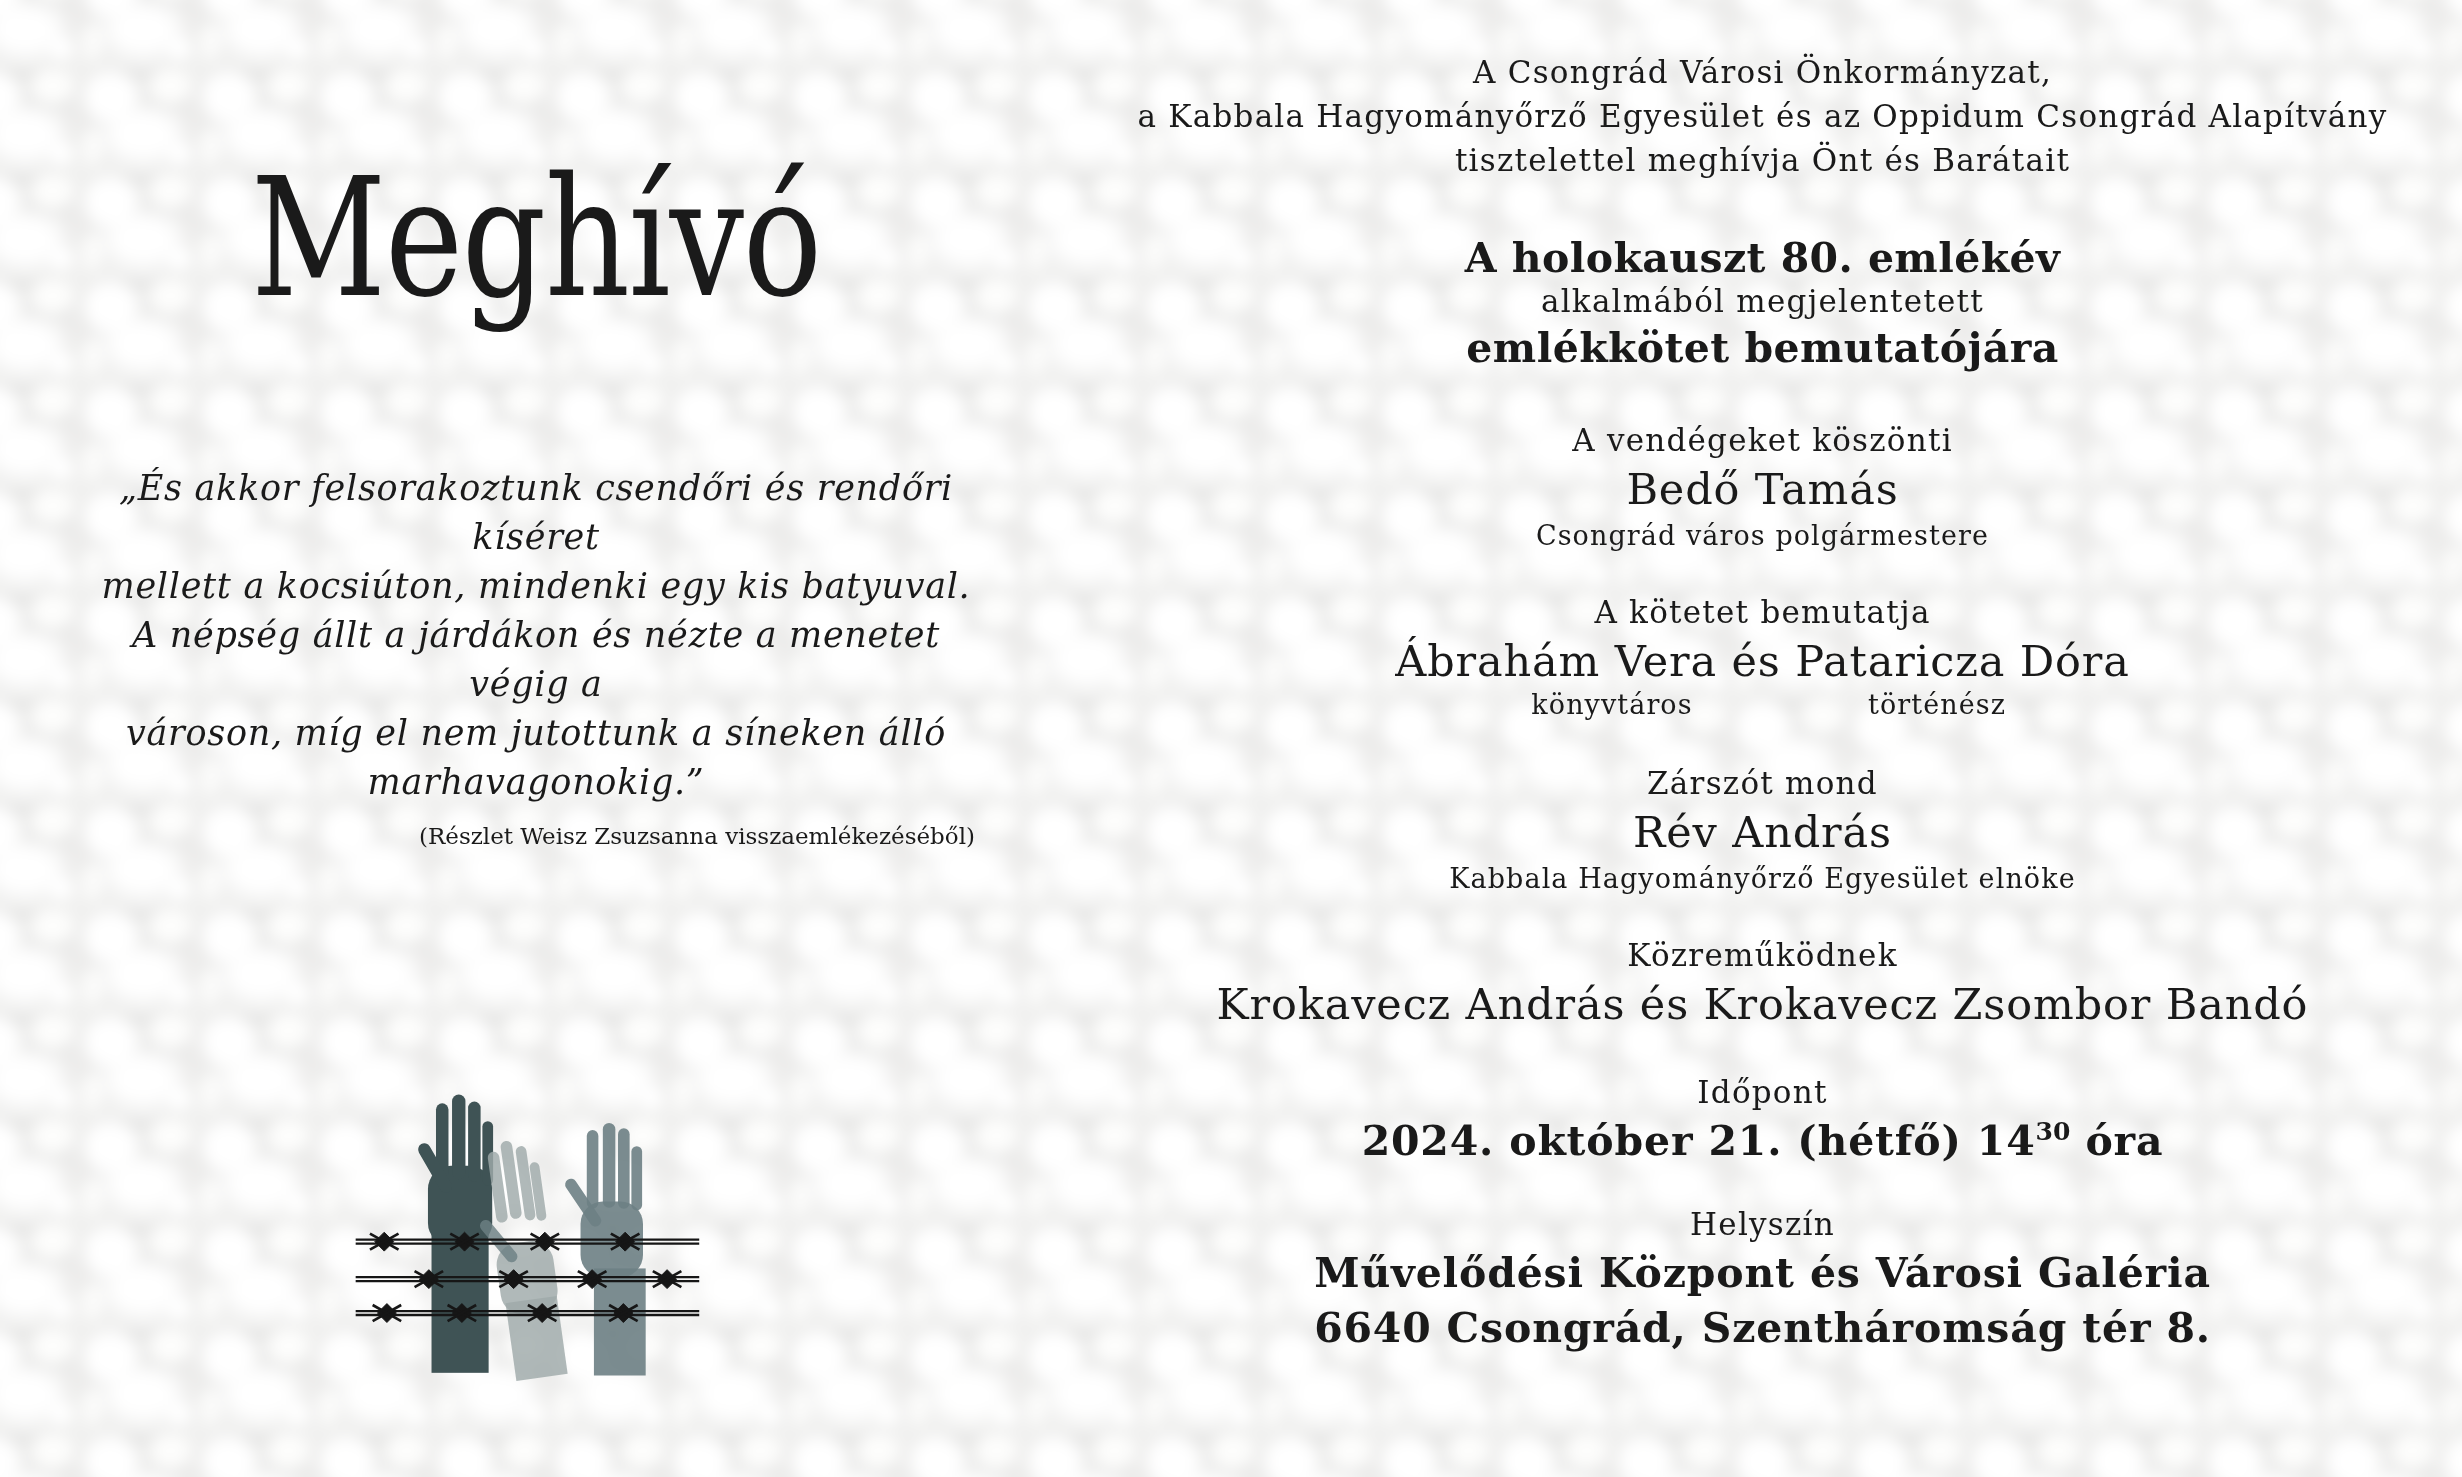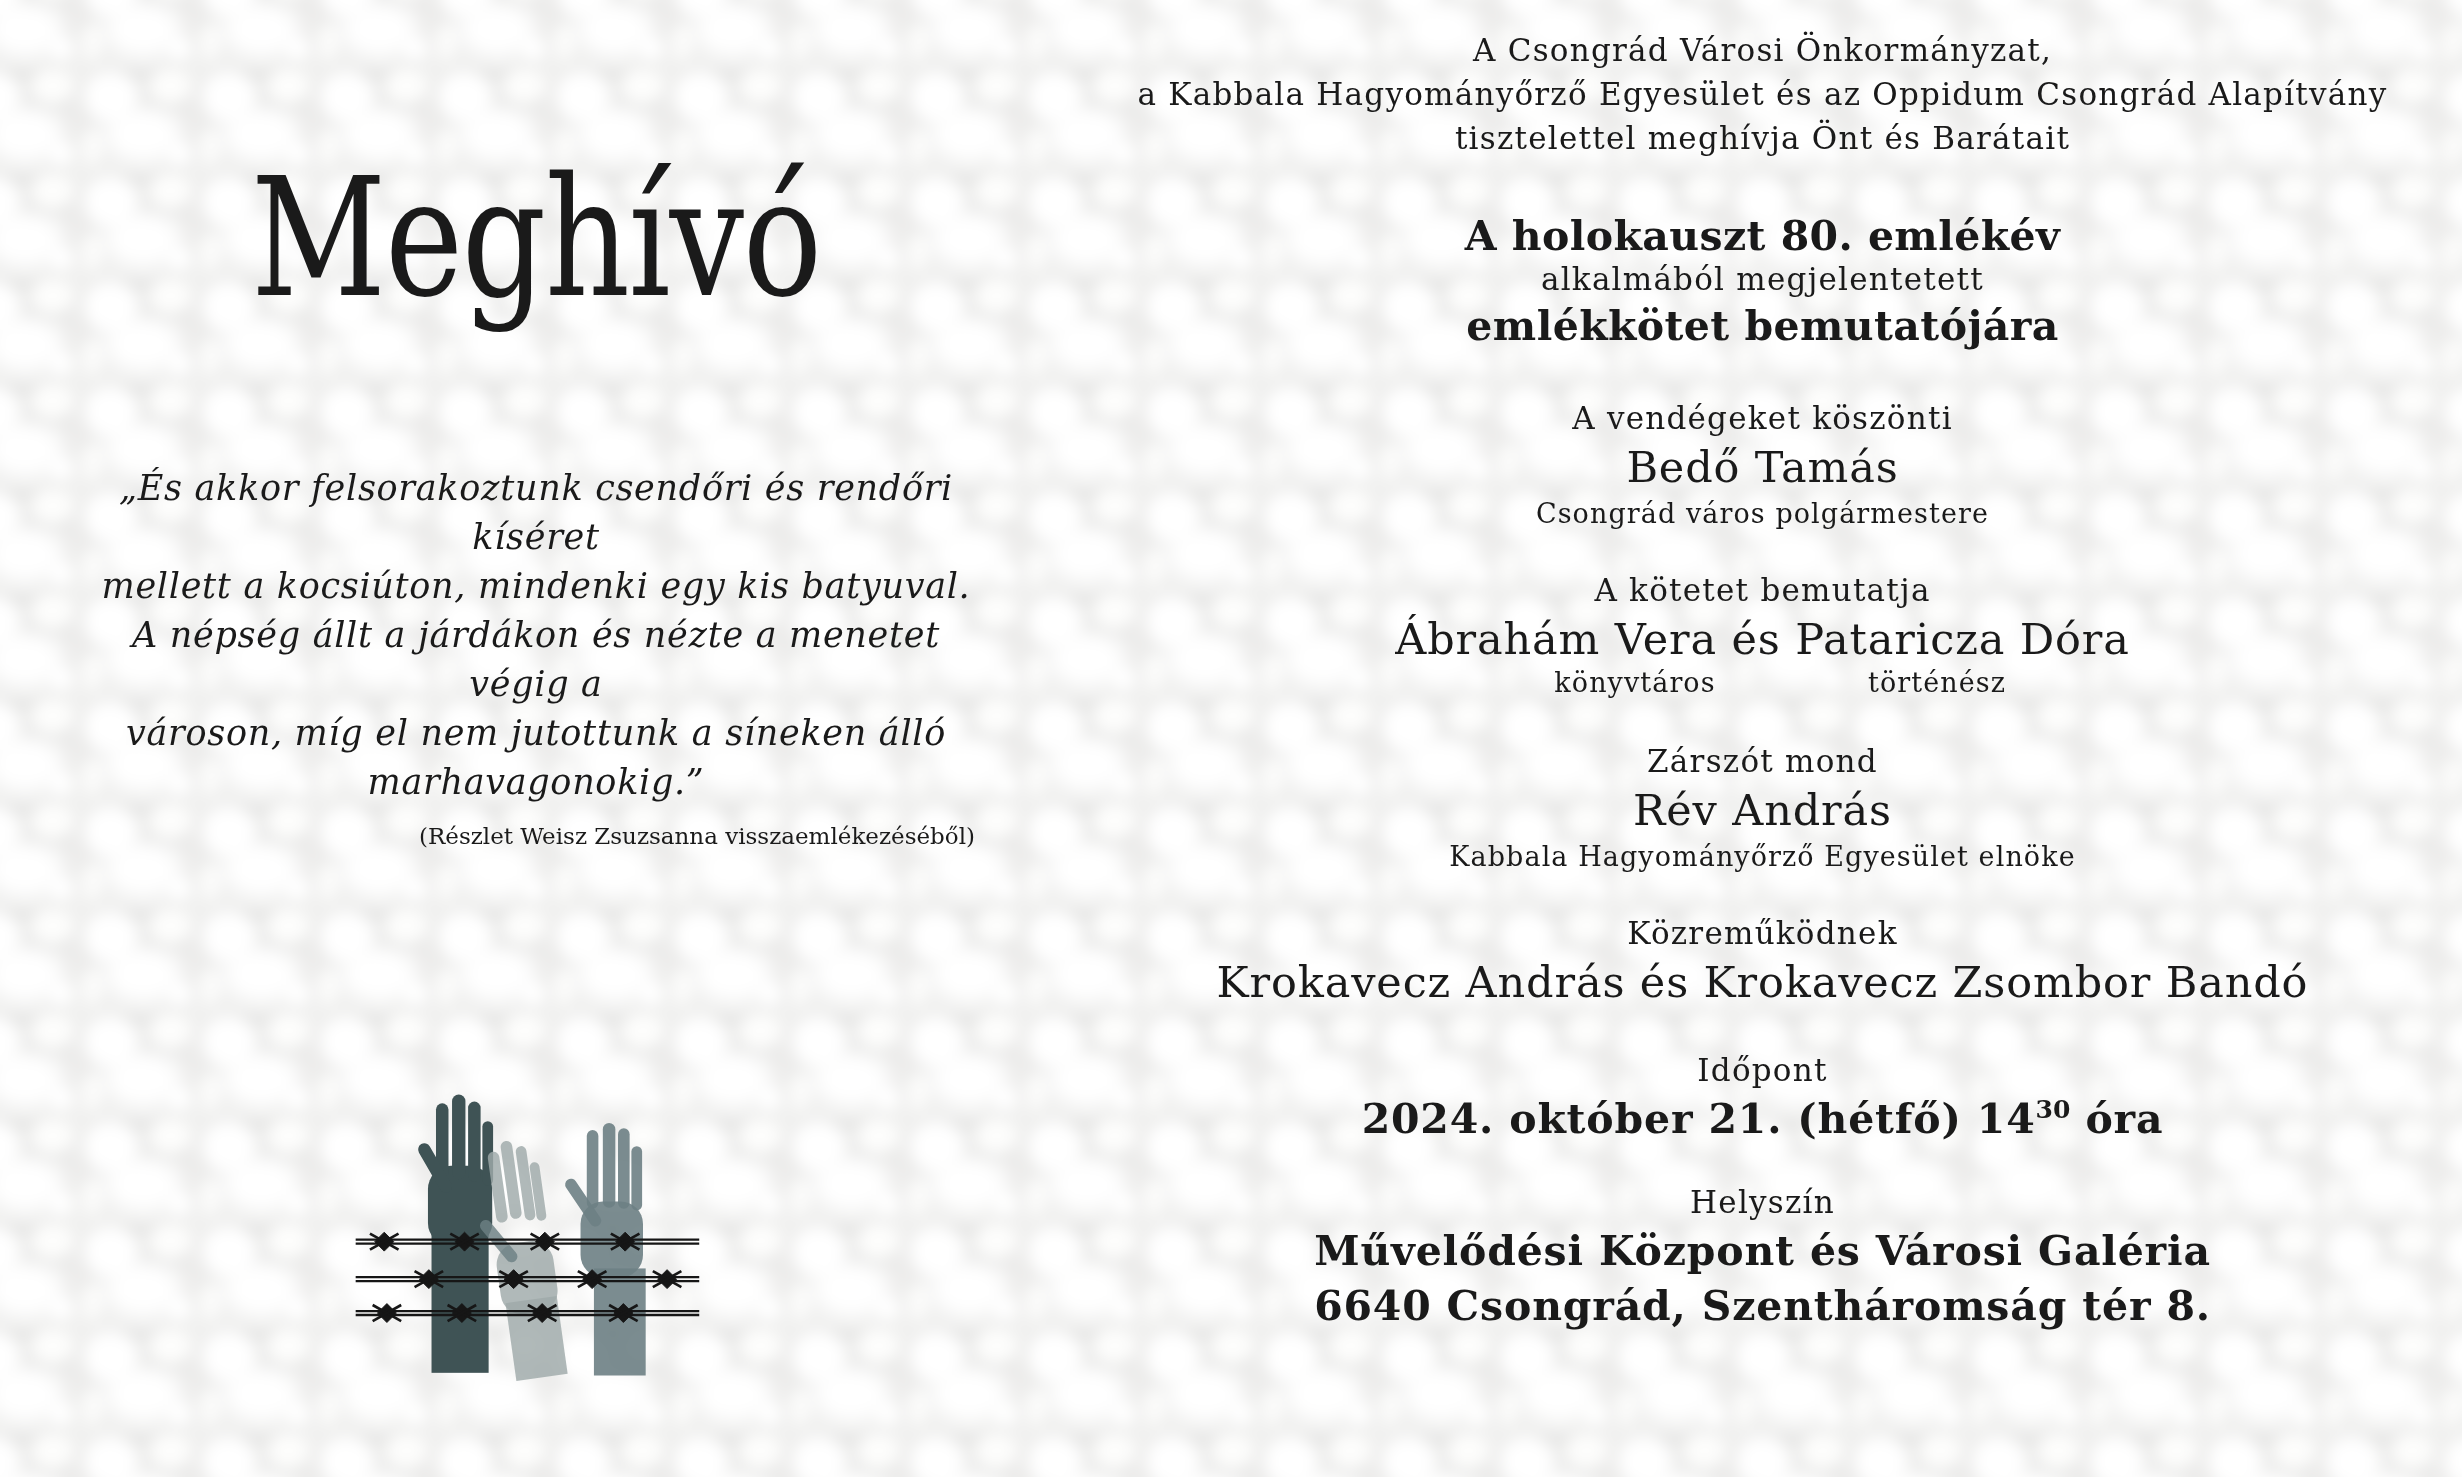--- a/index.html
+++ b/index.html
@@ -30,21 +30,21 @@
       radial-gradient(closest-side at 45% 10%, #e7e7e6 30%, rgba(231,231,230,0)),
       radial-gradient(closest-side at 4% 44%, #e9e8e7 26%, rgba(233,232,231,0)),
       radial-gradient(closest-side at 66% 44%, #eaeae9 24%, rgba(234,234,233,0)),
       radial-gradient(closest-side at 30% 56%, #ececeb 22%, rgba(236,236,235,0)),
       radial-gradient(closest-side at 92% 58%, #e9e8e7 24%, rgba(233,232,231,0));
     background-size: 118px 105px;
     filter: blur(6.3px);
   }
   .col { position: absolute; text-align: center; }
   .left-col  { left: 85px;  top: 0; width: 902px; height: 1112px; }
-  .right-col { left: 1063px; top: 0; width: 1399px; height: 1478px; padding-top: 28px; }
+  .right-col { left: 1063px; top: 0; width: 1399px; height: 1478px; padding-top: 50px; }
 
   
   .title {
     padding-top: 152px;
     font-size: 165px;
     font-weight: 400;
     line-height: 173px;
     letter-spacing: -0.01em;
     transform: scaleX(0.80);
     transform-origin: 50% 50%;
@@ -73,21 +73,21 @@
   .sec-presentation  { margin-top: 36px; }
   .sec-closing       { margin-top: 34px; }
   .sec-contributors  { margin-top: 36px; }
   .sec-schedule      { margin-top: 39px; }
   .sec-venue         { margin-top: 34px; }
   .sec-label { font-size: 31px; line-height: 43px; letter-spacing: 0.04em; }
   .name-line { font-size: 43px; line-height: 54px; letter-spacing: 0.02em; }
   .name-line.tall { line-height: 55px; }
   .roles-row { position: relative; height: 39px; font-size: 27px; letter-spacing: 0.04em; }
   .roles-row span { position: absolute; top: 0; transform: translateX(-50%); white-space: nowrap; }
-  .role-left  { left: 572px; }
+  .role-left  { left: 549px; }
   .role-right { left: 874px; }
   .bold-line { font-size: 41px; line-height: 55px; font-weight: 700; letter-spacing: 0.02em; }
   .bold-line.last { line-height: 54px; }
   .date-line sup { font-size: 25px; vertical-align: super; line-height: 0; letter-spacing: 0; }
 </style>
 </head>
 <body>
 
 <div class="page">
   <div class="texture"></div>

